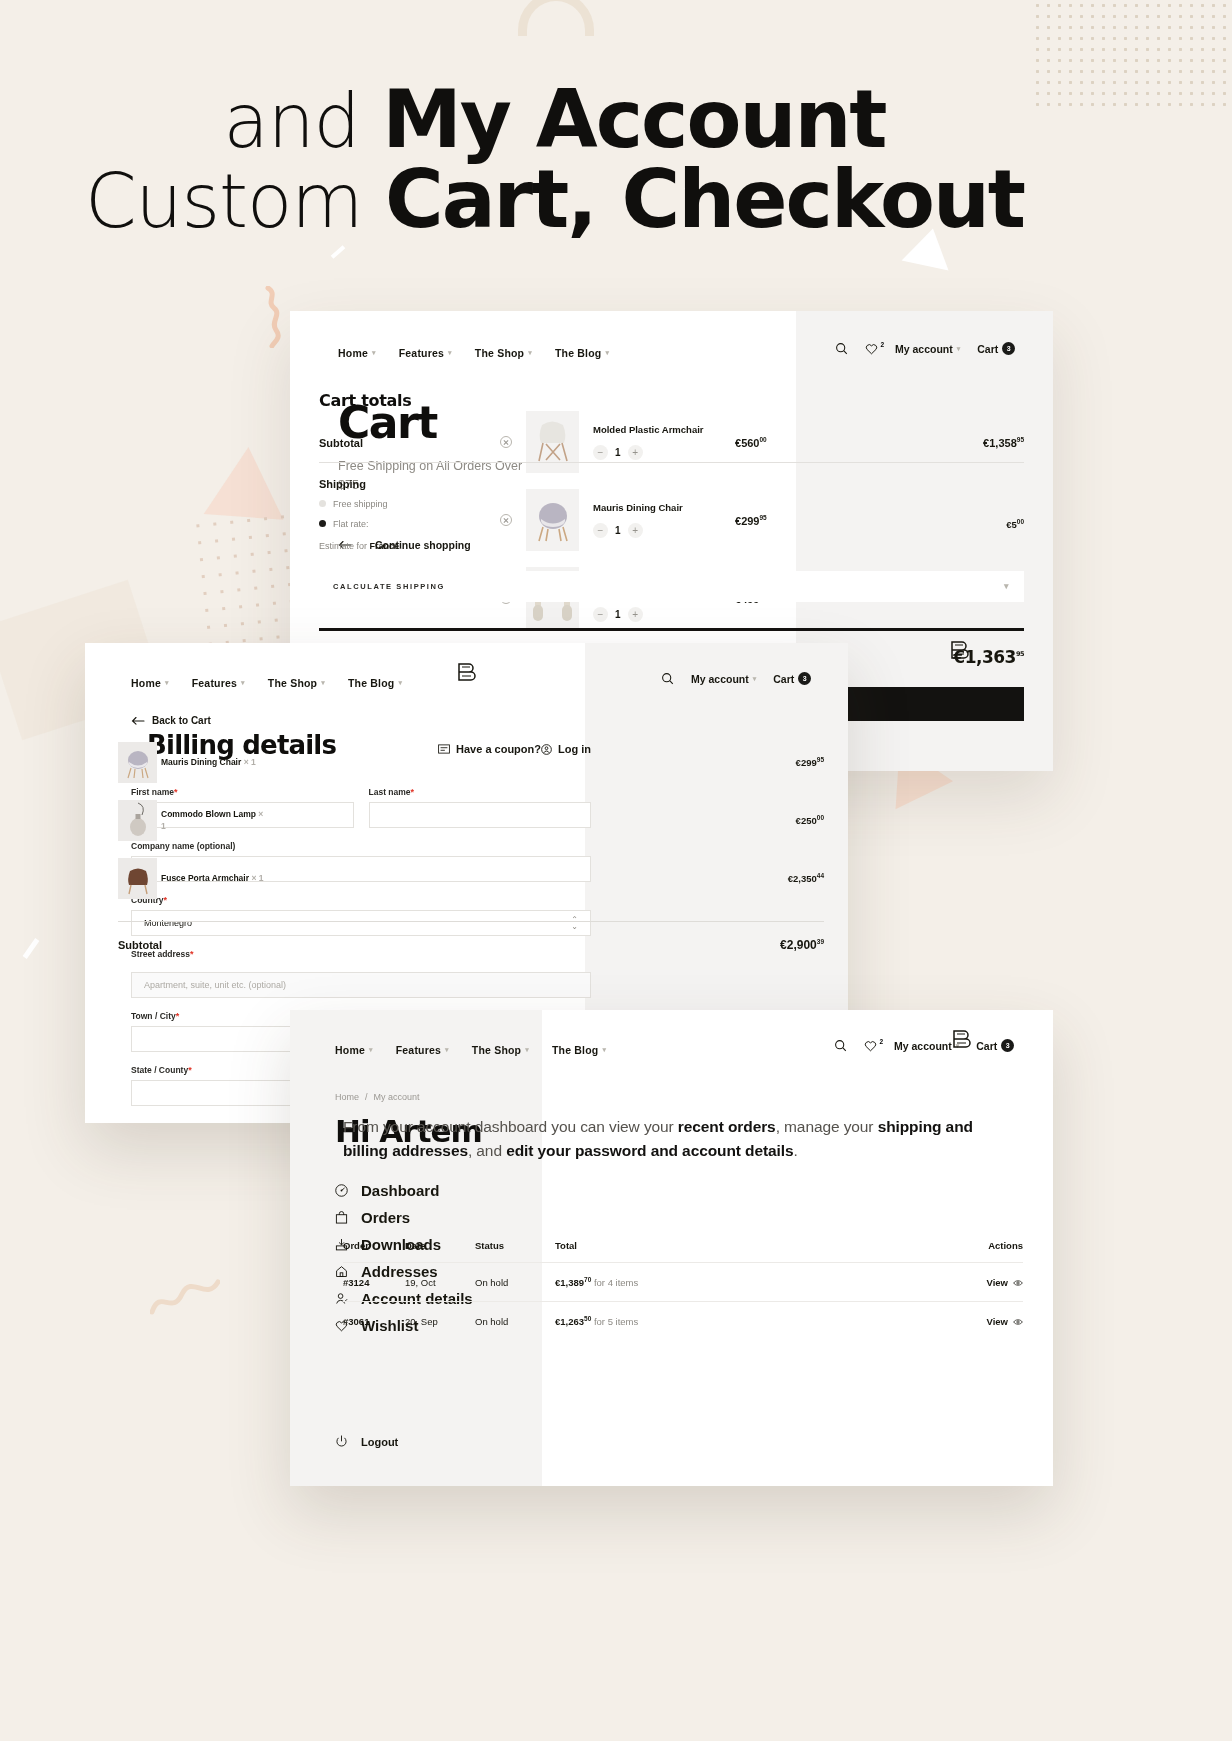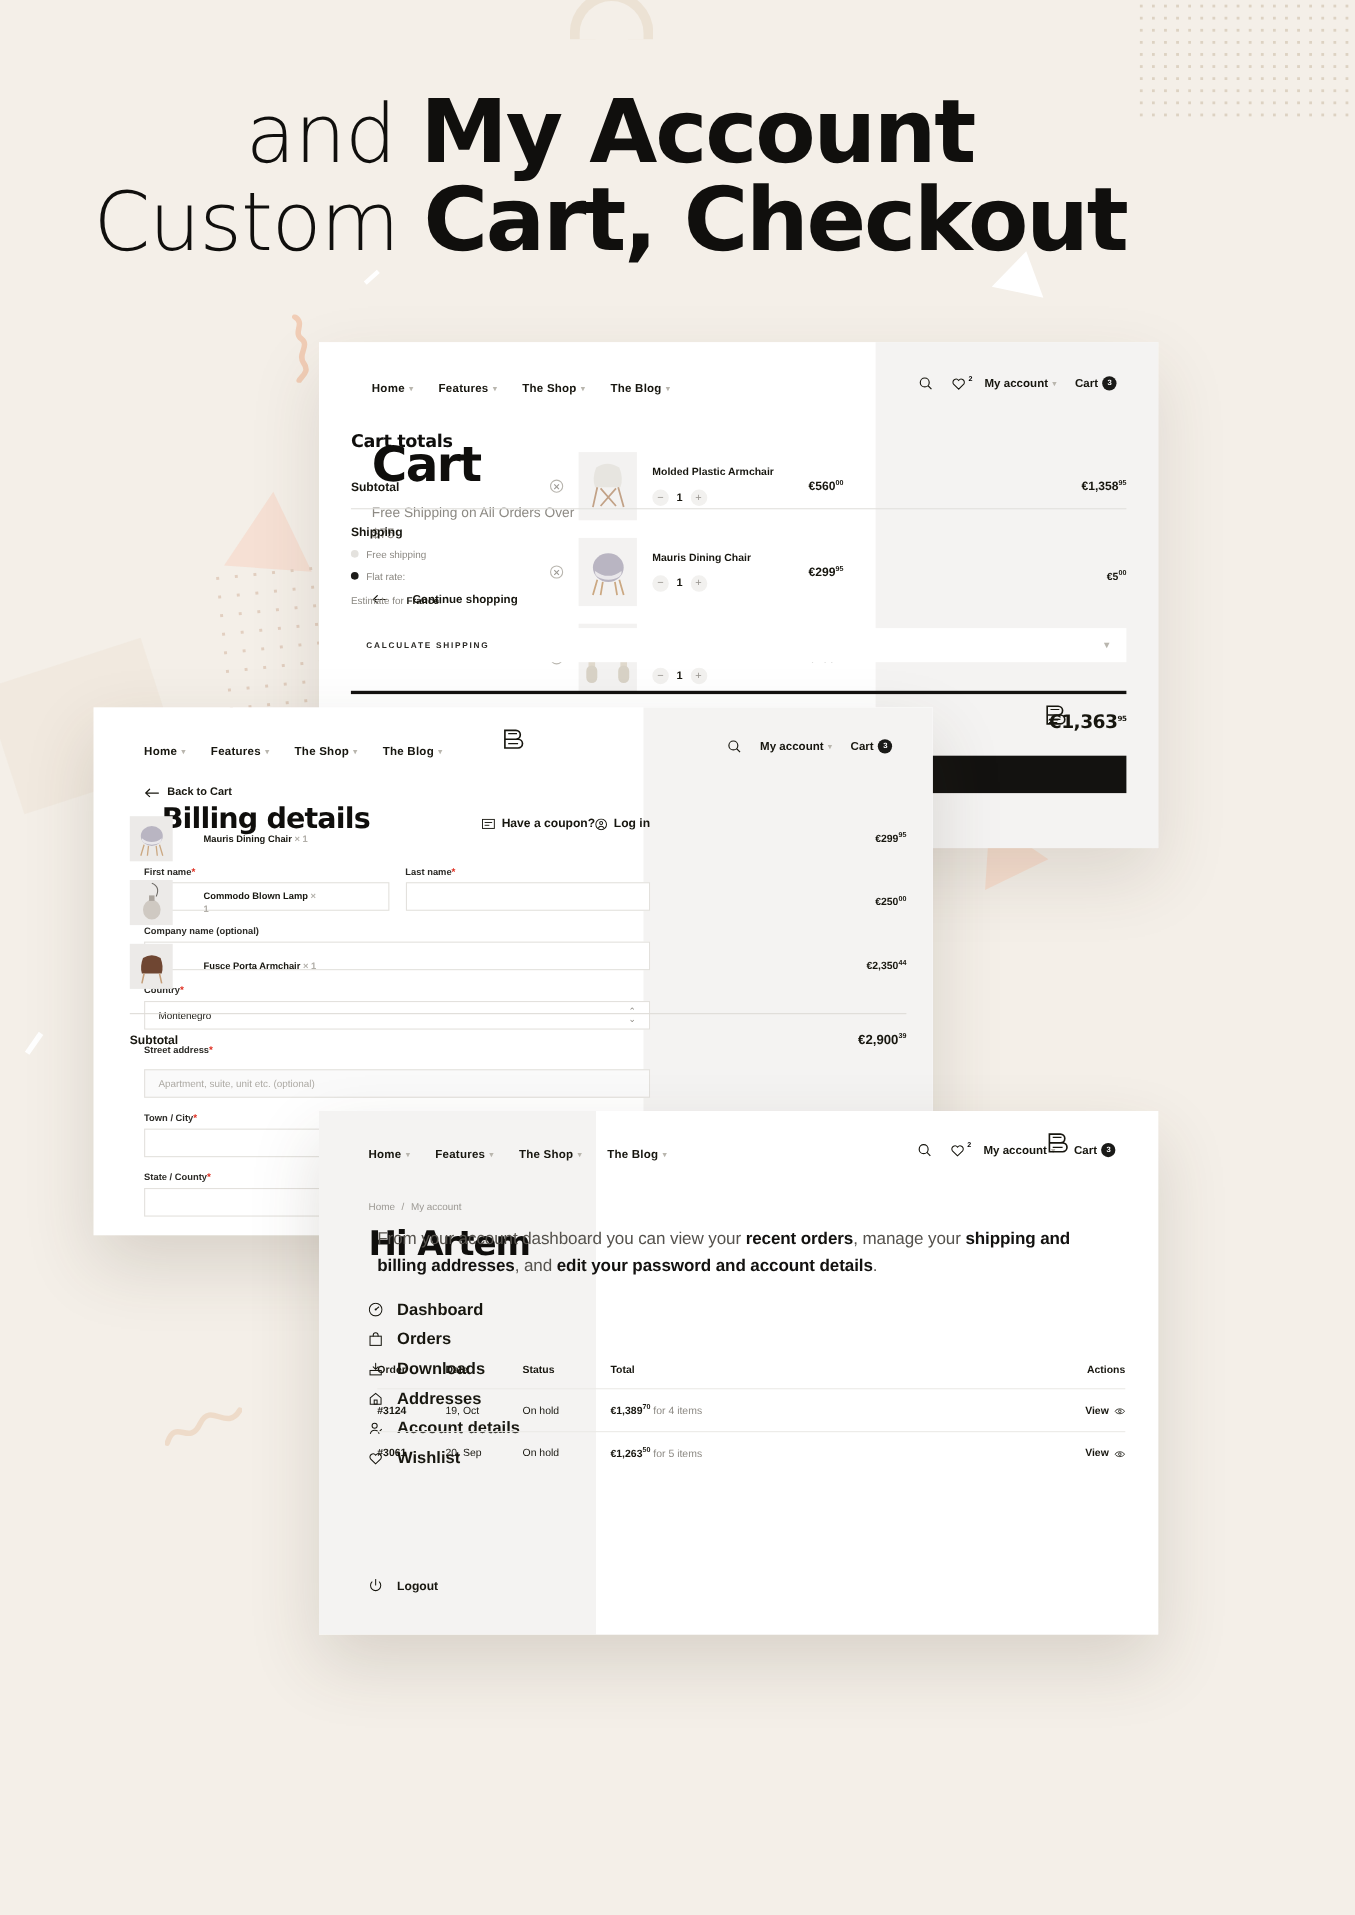--- a/index.html
+++ b/index.html
@@ -194,21 +194,21 @@
   #your-order {
     position: absolute; right: 0; top: 0; width: 263px; height: 100%;
     background: #f4f3f2;
   }
   #yo-inner { position: absolute; left: 33px; top: 82px; right: 24px; }
   #yo-head { display: flex; align-items: baseline; justify-content: space-between; }
   #yo-title { font-family:"DejaVu Sans",sans-serif; font-weight:700; font-size: 15px; letter-spacing:-.3px; color:#0f0e0c; }
   #yo-edit { font-size: 9px; font-weight: 600; color: #17160f; display:flex; gap:5px; align-items:center;}
   .yo-item { display: flex; align-items: center; margin-top: 17px; }
   .yo-thumb { width: 39px; height: 41px; background: #eceaE8; flex:0 0 auto; position:relative; }
-  .yo-name { margin-left: 28px; font-size: 8.5px; font-weight: 600; color: #17160f; width: 104px; line-height:1.3;}
+  .yo-name { margin-left: 4px; font-size: 8.5px; font-weight: 600; color: #17160f; width: 104px; line-height:1.3;}
   .yo-qty { color: #b2afa9; font-weight: 600; }
   .yo-price { margin-left: auto; font-size: 9.5px; font-weight: 700; color: #17160f; white-space: nowrap; }
   #yo-hr { height: 1px; background: #dedcd8; margin-top: 22px; }
   #yo-sub { display: flex; justify-content: space-between; align-items: baseline; margin-top: 16px; }
   #yo-sub .lab { font-size: 11px; font-weight: 700; color: #17160f; }
   #yo-sub .val { font-size: 12px; font-weight: 700; color: #17160f; }
 
   
   #account-panel {
     left: 290px; top: 1010px; width: 763px; height: 476px;

